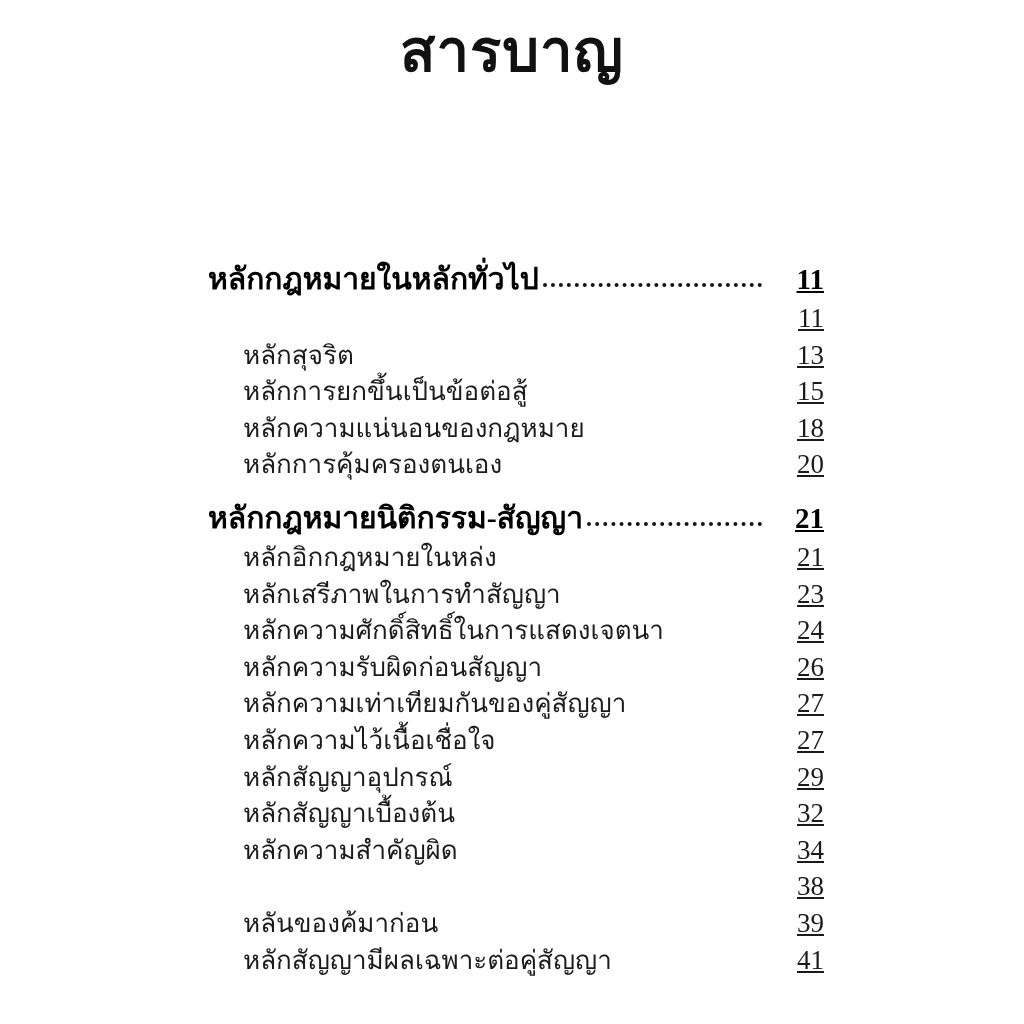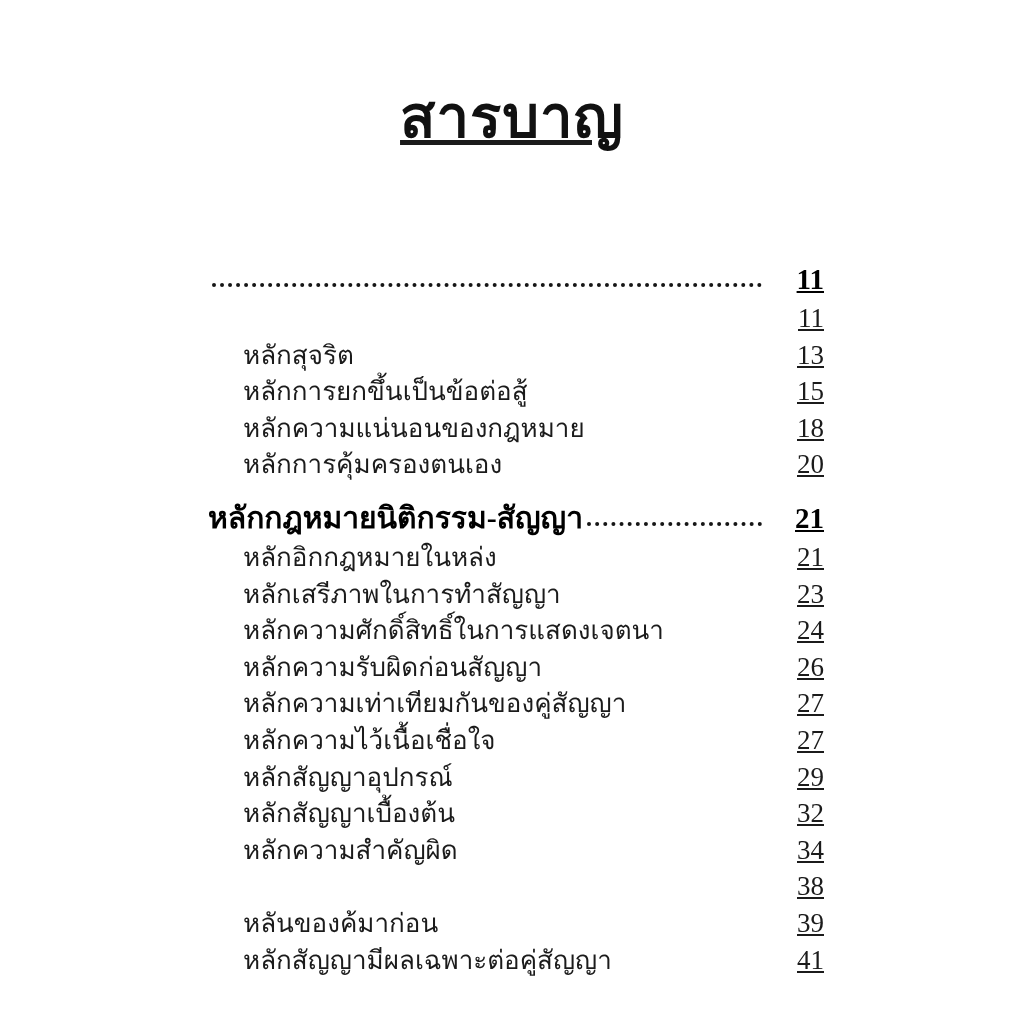--- a/index.html
+++ b/index.html
@@ -16,25 +16,23 @@
   }
   .page {
     position: relative;
     width: 1024px;
     height: 1024px;
     background: #ffffff;
   }
   .title-wrap {
     height: 250px;
     box-sizing: border-box;
-    padding-top: 66px;
     display: flex;
     justify-content: center;
     align-items: flex-start;
-    text-decoration: underline;
   }
   .page-title {
     font-size: 58px;
     line-height: 104px;
     font-weight: 700;
     color: #111111;
     letter-spacing: 1px;
   }
   .toc {
     margin-left: 208px;
@@ -93,20 +91,21 @@
 </head>
 <body style="background: rgb(255, 255, 255); color: rgb(27, 27, 27);">
 
 <div class="page">
   <div class="title-wrap">
     <div class="page-title">สารบาญ</div>
   </div>
   <div class="toc" id="toc-list">
   <div class="section">
     <div class="row head">
+      <span class="label">หลักกฎหมายในหลักทั่วไป</span>
       <span class="leader"></span>
       <span class="pagenum">11</span>
     </div>
 
   <div class="row item">
     <span class="leader"></span>
     <span class="pagenum">11</span>
   </div>
 
   <div class="row item">

